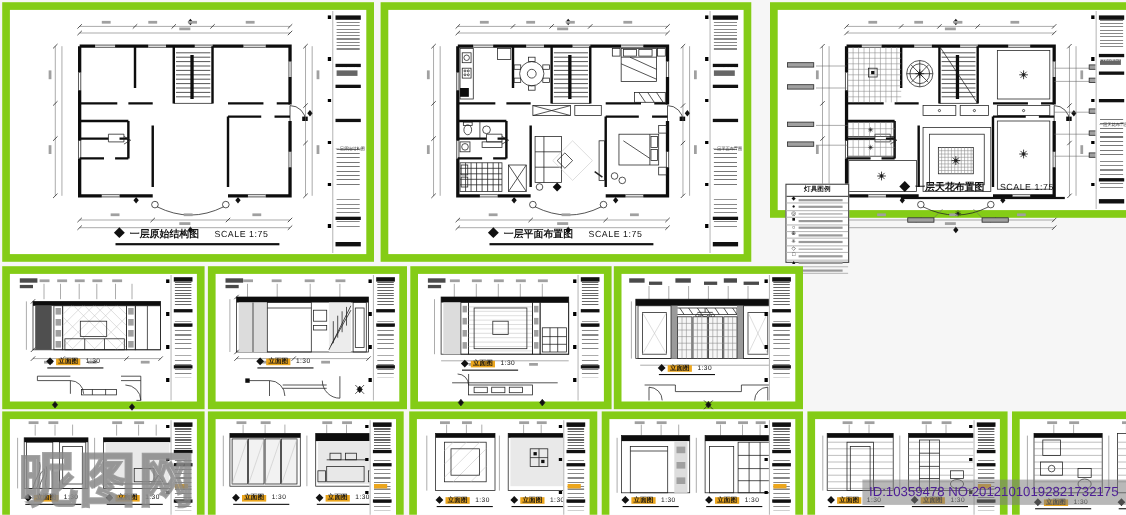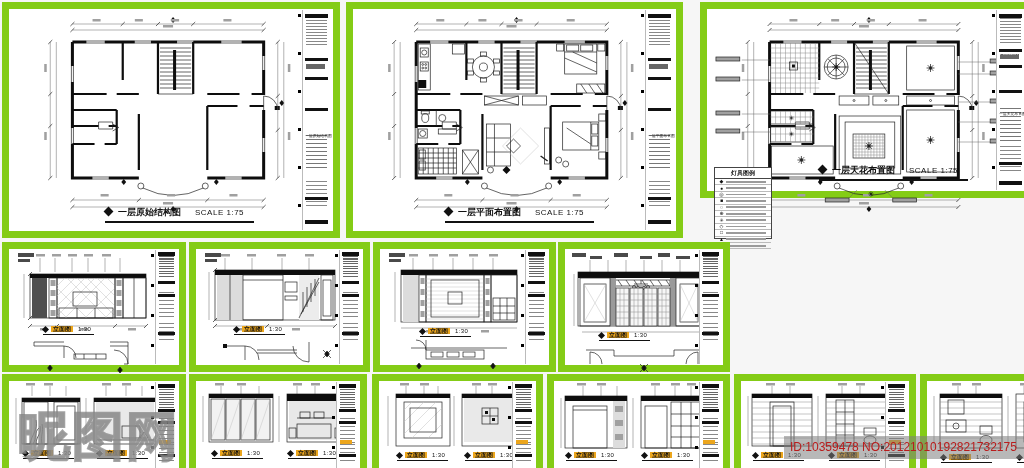--- a/index.html
+++ b/index.html
@@ -43,21 +43,21 @@
   .hatch{stroke:#c3c3c3;stroke-width:.5;fill:none}
   .mid{stroke:#8a8a8a;stroke-width:.5;fill:none}
   .wf{fill:#fff;stroke:none}
   .blk{fill:#0d0d0d;stroke:none}
   .gbar{fill:#a0a0a0}
   .dbar{fill:#4a4a4a}
   
   .watermark{position:absolute;left:18px;top:402px;display:flex;align-items:baseline;gap:10px;pointer-events:none;color:rgba(190,190,190,.55);-webkit-text-stroke:2px rgba(125,125,125,.7);font-weight:bold;z-index:50}
   .wm-cn{font-size:52px;letter-spacing:2px}
   .wm-url{font-size:46px;font-style:italic;letter-spacing:1px}
-  .idbar{position:absolute;left:784px;top:436px;width:240px;height:23px;background:rgba(125,125,125,.55);color:#b91c1c;font-size:12px;line-height:23px;padding-left:6px;white-space:nowrap;overflow:hidden;box-sizing:border-box;z-index:51}
+  .idbar{position:absolute;left:784px;top:436px;width:240px;height:23px;background:rgba(125,125,125,.55);color:#4c1d95;font-size:12px;line-height:23px;padding-left:6px;white-space:nowrap;overflow:hidden;box-sizing:border-box;z-index:51}
 </style>
 </head>
 <body>
 
 <svg width="0" height="0" style="position:absolute">
   <defs></defs>
   <g id="star8">
       <path d="M-4,0H4M0,-4V4M-2.8,-2.8L2.8,2.8M-2.8,2.8L2.8,-2.8" stroke="#111" stroke-width=".7" fill="none"></path>
       <circle r="1.3" fill="none" stroke="#111" stroke-width=".7"></circle>
     </g>

